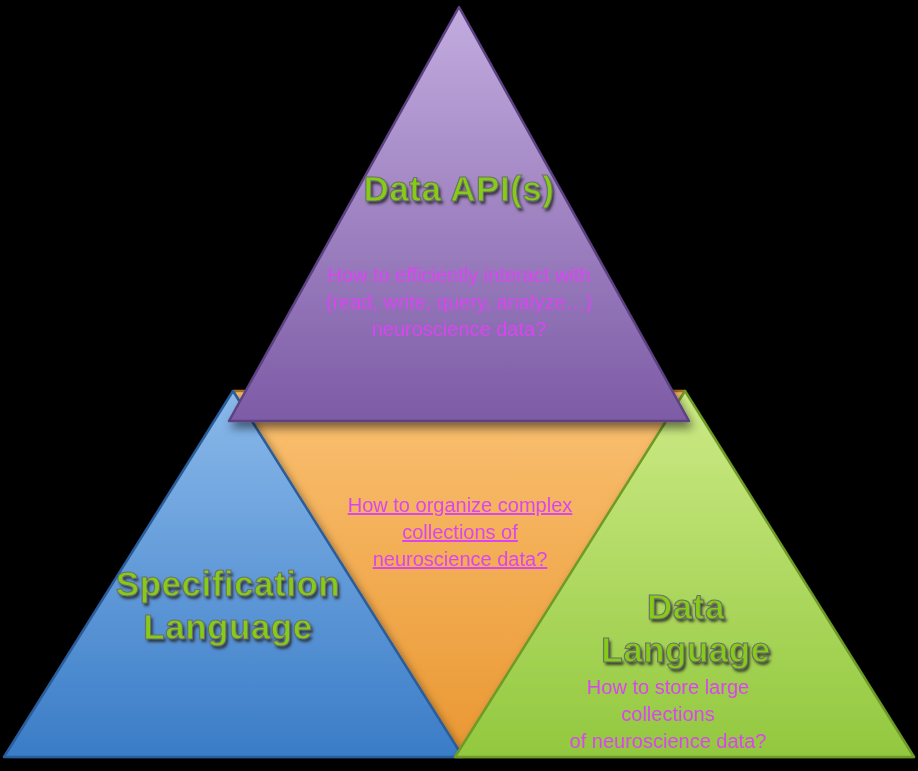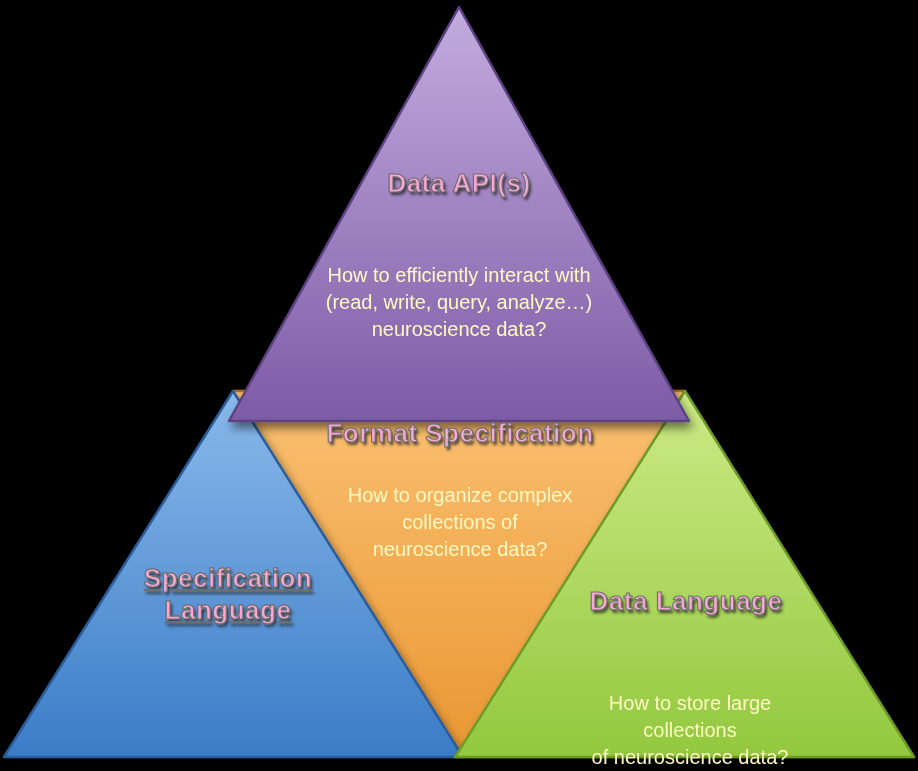--- a/index.html
+++ b/index.html
@@ -21,32 +21,32 @@
     top: 0;
   }
   .label {
     position: absolute;
     transform: translateX(-50%);
     text-align: center;
     white-space: pre-line;
     pointer-events: none;
   }
   .title {
-    font-size: 26px;
+    font-size: 35px;
     font-weight: bold;
     line-height: 1.22;
-    color: #f9a8d4;
+    color: #84cc16;
     -webkit-text-stroke: 1.1px #6e6e6e;
     letter-spacing: 0.5px;
     text-shadow: 2px 3px 3px rgba(35, 35, 35, 0.85);
   }
   .desc {
     font-size: 20px;
     line-height: 1.35;
-    color: #fef9c3;
+    color: #d946ef;
   }
 </style>
 </head>
 <body>
 
 <div class="stage">
 
   <svg width="918" height="771" viewBox="0 0 918 771">
     <defs>
       <linearGradient id="gradOrange" x1="0" y1="0" x2="0" y2="1">
@@ -78,28 +78,27 @@
 
     <polygon points="459,7 689,421 229,421" fill="url(#gradPurple)" stroke-width="2.5" stroke-linejoin="round" filter="url(#shadow)" stroke="#5c4283"></polygon>
   </svg>
 
   <div class="label title" style="left:459px; top:168px;">Data API(s)</div>
 
   <div class="label desc" style="left:459px; top:262px;">How to efficiently interact with
 (read, write, query, analyze…)
 neuroscience data?</div>
 
-  <div class="label title" style="left:460px; top:418px;">Format Specification</div>
 
-  <div class="label desc" style="left:460px; top:482px;">How to organize complex
+  <div class="label desc" style="left:460px; top:492px;text-decoration:underline;">How to organize complex
 collections of
 neuroscience data?</div>
 
-  <div class="label title" style="left:228px; top:563px;text-decoration:underline;">Specification
+  <div class="label title" style="left:228px; top:563px;">Specification
 Language</div>
 
 
   <div class="label title" style="left:686px; top:586px;">Data Language</div>
 
-  <div class="label desc" style="left:690px; top:674px;margin-top:16px;">How to store large collections
+  <div class="label desc" style="left:668px; top:674px;">How to store large collections
 of neuroscience data?</div>
 
 </div>
 
 </body></html>

